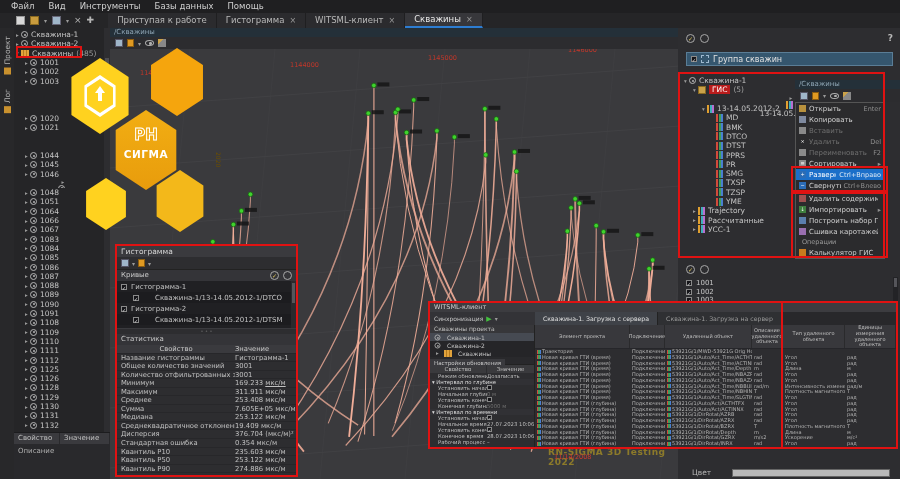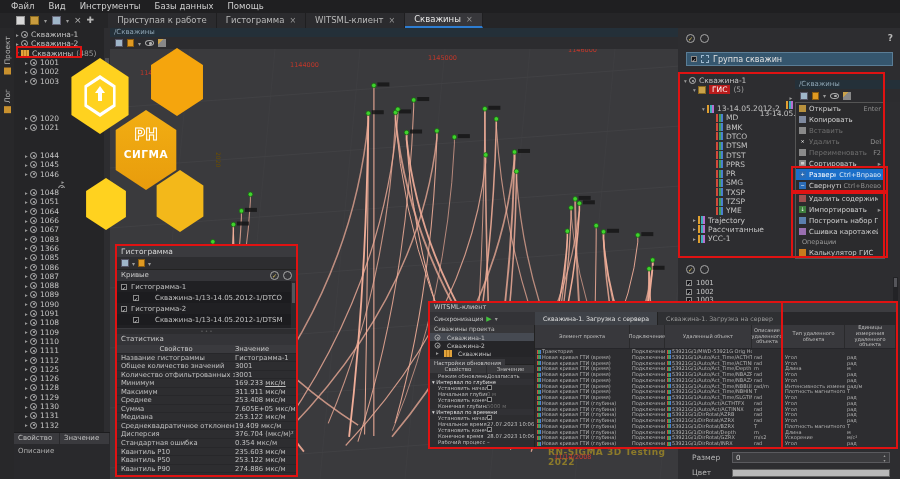--- a/index.html
+++ b/index.html
@@ -324,21 +324,21 @@
           <span>1067</span>
         </div>
         <div class="srow" style="padding-left: 9px;">
           <span class="arr">▸</span>
           <span class="well-ic"></span>
           <span>1083</span>
         </div>
         <div class="srow" style="padding-left: 9px;">
           <span class="arr">▸</span>
           <span class="well-ic"></span>
-          <span>1366</span>
+          <span>1084</span>
         </div>
         <div class="srow" style="padding-left: 9px;">
           <span class="arr">▸</span>
           <span class="well-ic"></span>
           <span>1085</span>
         </div>
         <div class="srow" style="padding-left: 9px;">
           <span class="arr">▸</span>
           <span class="well-ic"></span>
           <span>1086</span>
@@ -648,25 +648,20 @@
           <span>BMK</span>
         </div>
         <div class="rrow" style="padding-left: 27px;">
           <span class="arr"></span>
           <span class="bars-ic"></span>
           <span>DTCO</span>
         </div>
         <div class="rrow" style="padding-left: 27px;">
           <span class="arr"></span>
           <span class="bars-ic"></span>
-          <span>DTSM</span>
-        </div>
-        <div class="rrow" style="padding-left: 27px;">
-          <span class="arr"></span>
-          <span class="bars-ic"></span>
           <span>DTST</span>
         </div>
         <div class="rrow" style="padding-left: 27px;">
           <span class="arr"></span>
           <span class="bars-ic"></span>
           <span>PPRS</span>
         </div>
         <div class="rrow" style="padding-left: 27px;">
           <span class="arr"></span>
           <span class="bars-ic"></span>
@@ -722,24 +717,20 @@
           <span>1002</span>
         </div>
         <div class="crow">
           <span class="cb">✓</span>
           <span>1003</span>
         </div>
       </div>
     <div class="vscroll">
         <div class="thumb"></div>
       </div>
-    <div class="szrow" style="top:424px">
-      <span style="width:34px">Размер</span>
-      <span class="sz-input"><span>0</span><span class="spin">▴<br>▾</span></span>
-    </div>
     <div class="szrow" style="top:440px">
       <span style="width:34px">Цвет</span>
       <span class="swatch"></span>
     </div>
   </div>
 
   <div class="abs" id="ctx-strip1">/Скважины</div>
   <div class="abs" id="ctx-strip2">
     <span class="mini-disk"></span>
     <span class="mini-page"></span>

